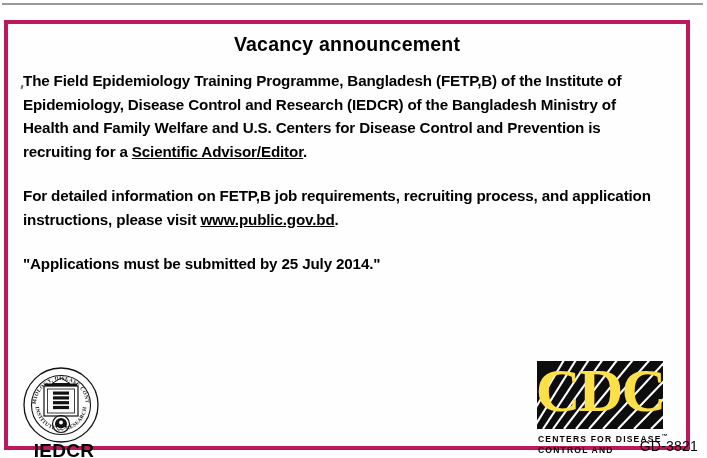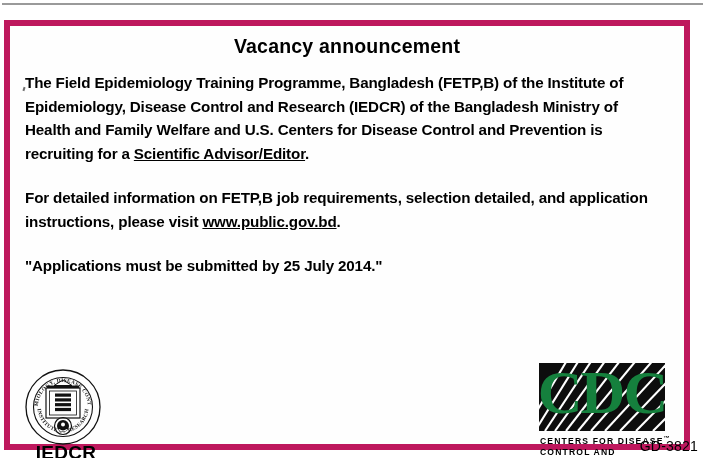--- a/index.html
+++ b/index.html
@@ -29,21 +29,21 @@
   }
 
   
   .announcement-box {
     position: absolute;
     left: 4px;
     top: 20px;
     width: 686px;
     height: 430px;
     box-sizing: border-box;
-    border: 6px solid #be185d;
+    border: 4px solid #be185d;
     background: #fefefe;
   }
 
   .title {
     position: absolute;
     left: 0;
     top: 9px;
     width: 100%;
     text-align: center;
     font-size: 19.5px;
@@ -141,21 +141,21 @@
     left: 0;
     top: 0;
     width: 126px;
     height: 68px;
     display: flex;
     align-items: center;
     justify-content: center;
     font-family: "Liberation Serif", serif;
     font-size: 62px;
     font-weight: bold;
-    color: #15803d;
+    color: #fde047;
     letter-spacing: -2px;
     line-height: 1;
     padding-bottom: 10px;
     box-sizing: border-box;
   }
   .cdc-tagline {
     position: absolute;
     left: 1px;
     top: 70px;
     width: 132px;
@@ -190,21 +190,21 @@
 
   <div class="title">Vacancy announcement</div>
 
   <div class="speck"></div>
 
   <div class="body-text">
 
     <p class="para"><span>The Field Epidemiology Training Programme, Bangladesh (FETP,B) of the Institute of Epidemiology, Disease Control and Research (IEDCR) of the Bangladesh Ministry of Health and Family Welfare and U.S. Centers for Disease Control and Prevention is recruiting for a </span><span class="underlined">Scientific Advisor/Editor</span><span>.</span></p>
 
 
-    <p class="para"><span>For detailed information on FETP,B job requirements, selection detailed, and application instructions, please visit </span><span class="underlined">www.public.gov.bd</span><span>.</span></p>
+    <p class="para"><span>For detailed information on FETP,B job requirements, recruiting process, and application instructions, please visit </span><span class="underlined">www.public.gov.bd</span><span>.</span></p>
 
     <p class="para"><span>"Applications must be submitted by 25 July 2014."</span></p>
 
   </div>
 
   <div class="iedcr-logo">
     <svg class="iedcr-seal" viewBox="0 0 78 78">
       <circle cx="39" cy="39" r="37" fill="none" stroke="#111" stroke-width="1.3"></circle>
       <circle cx="39" cy="39" r="29.5" fill="none" stroke="#111" stroke-width="1.1"></circle>
       <path id="ringTop" d="M 39,39 m -25,0 a 25,25 0 1,1 50,0" fill="none"></path>

